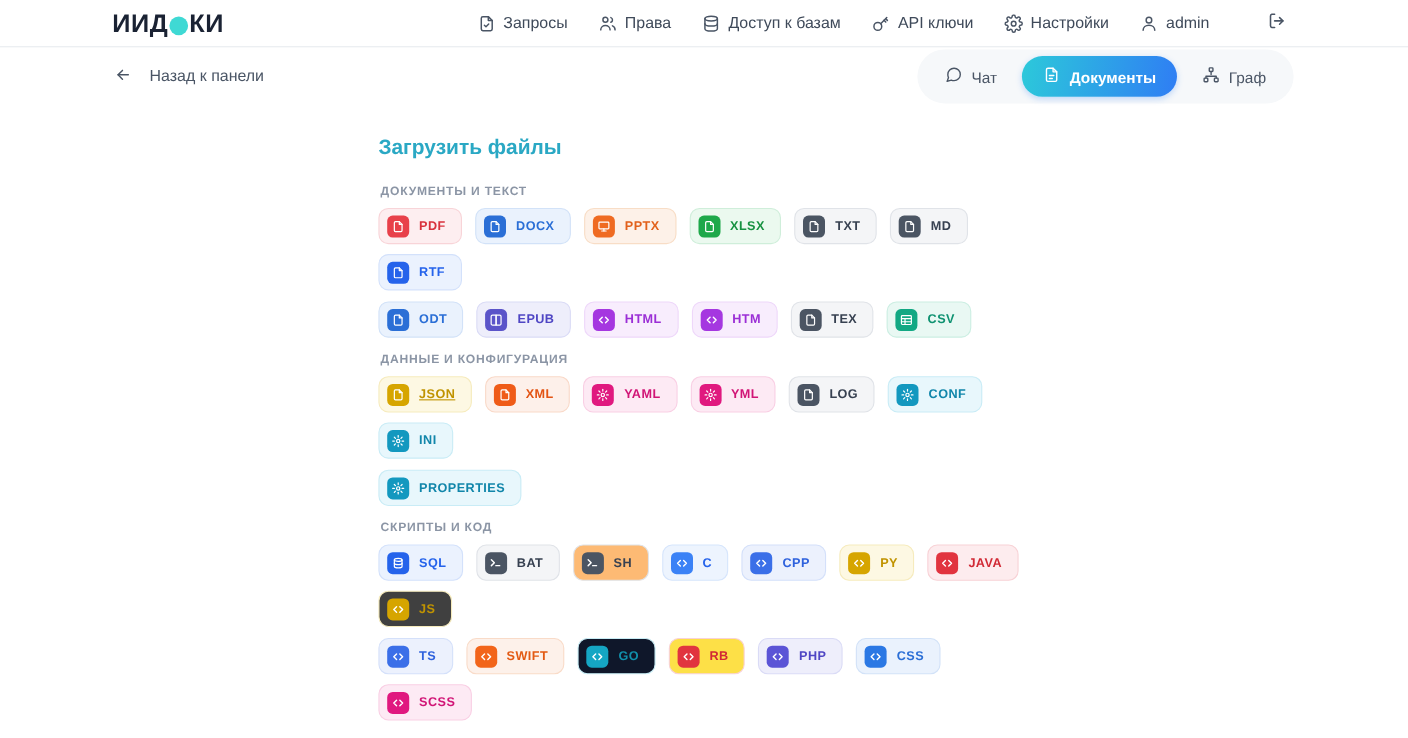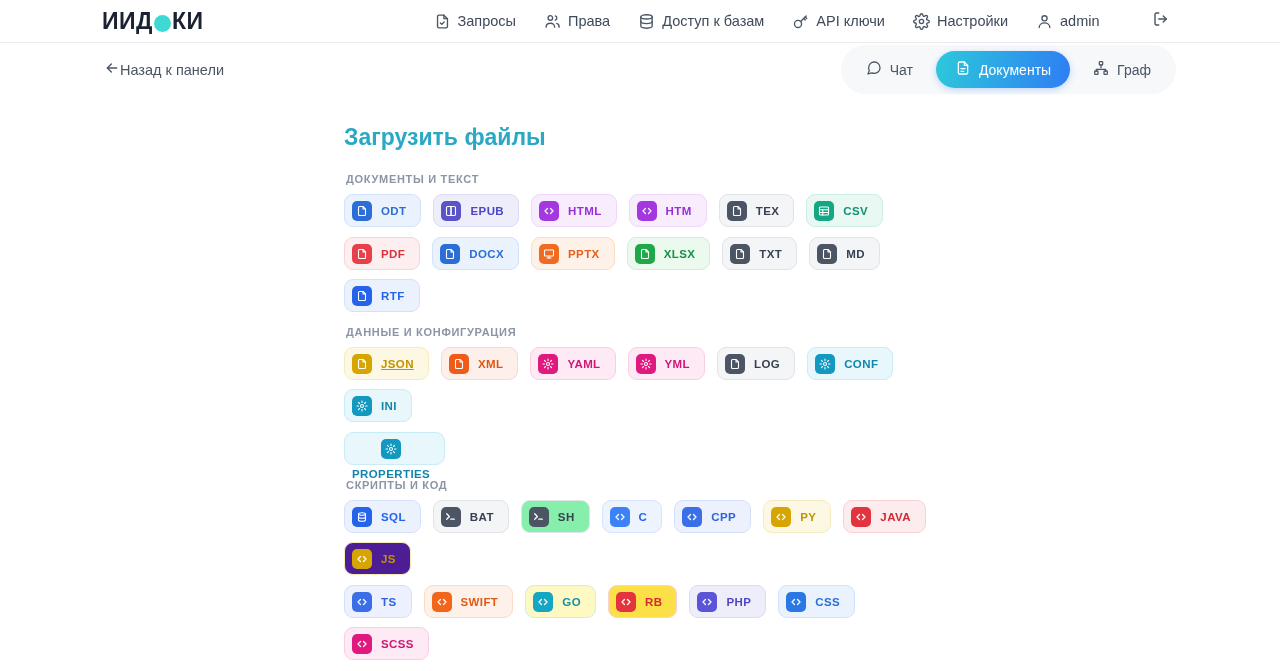--- a/index.html
+++ b/index.html
@@ -60,21 +60,21 @@
   .subbar {
     height: 53px;
     display: flex;
     align-items: center;
     justify-content: space-between;
     padding: 0 104px;
   }
   .back-link {
     display: flex;
     align-items: center;
-    gap: 0;
+    gap: 16px;
     font-size: 14.5px;
     color: #4a5565;
     cursor: pointer;
   }
   .segmented {
     display: flex;
     align-items: center;
     gap: 4px;
     background: #f6f8fa;
     border-radius: 26px;
@@ -87,28 +87,28 @@
     font-size: 14px;
     color: #4a5565;
     padding: 9px 19px;
     border-radius: 20px;
     cursor: pointer;
     white-space: nowrap;
   }
   .seg.active {
     background: linear-gradient(100deg, #2cc9da 0%, #2f7df4 100%);
     color: #ffffff;
-    font-weight: 400;
+    font-weight: 700;
     box-shadow: 0 2px 6px rgba(47,125,244,.28);
   }
 
   
   .main { padding: 28px 0 0 344px; }
   .page-title {
-    font-size: 23px;
+    font-size: 19px;
     font-weight: 600;
     color: #2aa8c4;
     margin-bottom: 22px;
   }
   .subtitle {
     font-size: 13.5px;
     color: #3c4658;
     font-weight: 500;
     margin-bottom: 18px;
   }
@@ -292,20 +292,86 @@
   </div>
 </div>
 
 <div class="main">
   <div class="page-title">Загрузить файлы</div>
 
   <div id="groups-host">
       <div class="group">
         <div class="cat-label">ДОКУМЕНТЫ И ТЕКСТ</div>
         <div class="chip-row">
+          <div class="chip" style="background: rgb(253, 238, 240); border-color: rgb(248, 212, 216);">
+            <span class="ic" style="background: rgb(232, 64, 74);">
+              <svg width="12" height="12" viewBox="0 0 24 24" fill="none" stroke="#fff" stroke-width="2.2" stroke-linecap="round" stroke-linejoin="round">
+                <path d="M14 3H7a2 2 0 0 0-2 2v14a2 2 0 0 0 2 2h10a2 2 0 0 0 2-2V8z"></path>
+                <path d="M14 3v5h5"></path>
+              </svg>
+            </span>
+            <span class="lbl" style="color: rgb(217, 50, 61);">PDF</span>
+          </div>
+          <div class="chip" style="background: rgb(234, 242, 253); border-color: rgb(210, 226, 248);">
+            <span class="ic" style="background: rgb(43, 111, 214);">
+              <svg width="12" height="12" viewBox="0 0 24 24" fill="none" stroke="#fff" stroke-width="2.2" stroke-linecap="round" stroke-linejoin="round">
+                <path d="M14 3H7a2 2 0 0 0-2 2v14a2 2 0 0 0 2 2h10a2 2 0 0 0 2-2V8z"></path>
+                <path d="M14 3v5h5"></path>
+              </svg>
+            </span>
+            <span class="lbl" style="color: rgb(43, 111, 214);">DOCX</span>
+          </div>
+          <div class="chip" style="background: rgb(253, 241, 232); border-color: rgb(248, 221, 198);">
+            <span class="ic" style="background: rgb(239, 107, 34);">
+              <svg width="12" height="12" viewBox="0 0 24 24" fill="none" stroke="#fff" stroke-width="2.2" stroke-linecap="round" stroke-linejoin="round">
+                <rect x="3" y="4" width="18" height="12" rx="1.6"></rect>
+                <path d="M12 16v4"></path>
+                <path d="M8 20h8"></path>
+              </svg>
+            </span>
+            <span class="lbl" style="color: rgb(226, 97, 28);">PPTX</span>
+          </div>
+          <div class="chip" style="background: rgb(235, 249, 239); border-color: rgb(207, 238, 218);">
+            <span class="ic" style="background: rgb(30, 168, 74);">
+              <svg width="12" height="12" viewBox="0 0 24 24" fill="none" stroke="#fff" stroke-width="2.2" stroke-linecap="round" stroke-linejoin="round">
+                <path d="M14 3H7a2 2 0 0 0-2 2v14a2 2 0 0 0 2 2h10a2 2 0 0 0 2-2V8z"></path>
+                <path d="M14 3v5h5"></path>
+              </svg>
+            </span>
+            <span class="lbl" style="color: rgb(23, 146, 65);">XLSX</span>
+          </div>
+          <div class="chip" style="background: rgb(244, 245, 247); border-color: rgb(224, 227, 232);">
+            <span class="ic" style="background: rgb(75, 85, 99);">
+              <svg width="12" height="12" viewBox="0 0 24 24" fill="none" stroke="#fff" stroke-width="2.2" stroke-linecap="round" stroke-linejoin="round">
+                <path d="M14 3H7a2 2 0 0 0-2 2v14a2 2 0 0 0 2 2h10a2 2 0 0 0 2-2V8z"></path>
+                <path d="M14 3v5h5"></path>
+              </svg>
+            </span>
+            <span class="lbl" style="color: rgb(55, 65, 81);">TXT</span>
+          </div>
+          <div class="chip" style="background: rgb(244, 245, 247); border-color: rgb(224, 227, 232);">
+            <span class="ic" style="background: rgb(75, 85, 99);">
+              <svg width="12" height="12" viewBox="0 0 24 24" fill="none" stroke="#fff" stroke-width="2.2" stroke-linecap="round" stroke-linejoin="round">
+                <path d="M14 3H7a2 2 0 0 0-2 2v14a2 2 0 0 0 2 2h10a2 2 0 0 0 2-2V8z"></path>
+                <path d="M14 3v5h5"></path>
+              </svg>
+            </span>
+            <span class="lbl" style="color: rgb(55, 65, 81);">MD</span>
+          </div>
+          <div class="chip" style="background: rgb(235, 242, 254); border-color: rgb(211, 225, 251);">
+            <span class="ic" style="background: rgb(37, 99, 235);">
+              <svg width="12" height="12" viewBox="0 0 24 24" fill="none" stroke="#fff" stroke-width="2.2" stroke-linecap="round" stroke-linejoin="round">
+                <path d="M14 3H7a2 2 0 0 0-2 2v14a2 2 0 0 0 2 2h10a2 2 0 0 0 2-2V8z"></path>
+                <path d="M14 3v5h5"></path>
+              </svg>
+            </span>
+            <span class="lbl" style="color: rgb(37, 99, 235);">RTF</span>
+          </div>
+        </div>
+        <div class="chip-row">
           <div class="chip" style="background: rgb(234, 242, 253); border-color: rgb(210, 226, 248);">
             <span class="ic" style="background: rgb(43, 111, 214);">
               <svg width="12" height="12" viewBox="0 0 24 24" fill="none" stroke="#fff" stroke-width="2.2" stroke-linecap="round" stroke-linejoin="round">
                 <path d="M14 3H7a2 2 0 0 0-2 2v14a2 2 0 0 0 2 2h10a2 2 0 0 0 2-2V8z"></path>
                 <path d="M14 3v5h5"></path>
               </svg>
             </span>
             <span class="lbl" style="color: rgb(43, 111, 214);">ODT</span>
           </div>
           <div class="chip" style="background: rgb(238, 238, 251); border-color: rgb(218, 219, 246);">
@@ -347,86 +413,20 @@
           <div class="chip" style="background: rgb(233, 248, 243); border-color: rgb(203, 238, 226);">
             <span class="ic" style="background: rgb(18, 168, 131);">
               <svg width="12" height="12" viewBox="0 0 24 24" fill="none" stroke="#fff" stroke-width="2.2" stroke-linecap="round" stroke-linejoin="round">
                 <rect x="3" y="4" width="18" height="16" rx="1.6"></rect>
                 <path d="M3 9.5h18"></path>
                 <path d="M3 15h18"></path>
                 <path d="M9.5 9.5V20"></path>
               </svg>
             </span>
             <span class="lbl" style="color: rgb(15, 146, 113);">CSV</span>
-          </div>
-        </div>
-        <div class="chip-row">
-          <div class="chip" style="background: rgb(253, 238, 240); border-color: rgb(248, 212, 216);">
-            <span class="ic" style="background: rgb(232, 64, 74);">
-              <svg width="12" height="12" viewBox="0 0 24 24" fill="none" stroke="#fff" stroke-width="2.2" stroke-linecap="round" stroke-linejoin="round">
-                <path d="M14 3H7a2 2 0 0 0-2 2v14a2 2 0 0 0 2 2h10a2 2 0 0 0 2-2V8z"></path>
-                <path d="M14 3v5h5"></path>
-              </svg>
-            </span>
-            <span class="lbl" style="color: rgb(217, 50, 61);">PDF</span>
-          </div>
-          <div class="chip" style="background: rgb(234, 242, 253); border-color: rgb(210, 226, 248);">
-            <span class="ic" style="background: rgb(43, 111, 214);">
-              <svg width="12" height="12" viewBox="0 0 24 24" fill="none" stroke="#fff" stroke-width="2.2" stroke-linecap="round" stroke-linejoin="round">
-                <path d="M14 3H7a2 2 0 0 0-2 2v14a2 2 0 0 0 2 2h10a2 2 0 0 0 2-2V8z"></path>
-                <path d="M14 3v5h5"></path>
-              </svg>
-            </span>
-            <span class="lbl" style="color: rgb(43, 111, 214);">DOCX</span>
-          </div>
-          <div class="chip" style="background: rgb(253, 241, 232); border-color: rgb(248, 221, 198);">
-            <span class="ic" style="background: rgb(239, 107, 34);">
-              <svg width="12" height="12" viewBox="0 0 24 24" fill="none" stroke="#fff" stroke-width="2.2" stroke-linecap="round" stroke-linejoin="round">
-                <rect x="3" y="4" width="18" height="12" rx="1.6"></rect>
-                <path d="M12 16v4"></path>
-                <path d="M8 20h8"></path>
-              </svg>
-            </span>
-            <span class="lbl" style="color: rgb(226, 97, 28);">PPTX</span>
-          </div>
-          <div class="chip" style="background: rgb(235, 249, 239); border-color: rgb(207, 238, 218);">
-            <span class="ic" style="background: rgb(30, 168, 74);">
-              <svg width="12" height="12" viewBox="0 0 24 24" fill="none" stroke="#fff" stroke-width="2.2" stroke-linecap="round" stroke-linejoin="round">
-                <path d="M14 3H7a2 2 0 0 0-2 2v14a2 2 0 0 0 2 2h10a2 2 0 0 0 2-2V8z"></path>
-                <path d="M14 3v5h5"></path>
-              </svg>
-            </span>
-            <span class="lbl" style="color: rgb(23, 146, 65);">XLSX</span>
-          </div>
-          <div class="chip" style="background: rgb(244, 245, 247); border-color: rgb(224, 227, 232);">
-            <span class="ic" style="background: rgb(75, 85, 99);">
-              <svg width="12" height="12" viewBox="0 0 24 24" fill="none" stroke="#fff" stroke-width="2.2" stroke-linecap="round" stroke-linejoin="round">
-                <path d="M14 3H7a2 2 0 0 0-2 2v14a2 2 0 0 0 2 2h10a2 2 0 0 0 2-2V8z"></path>
-                <path d="M14 3v5h5"></path>
-              </svg>
-            </span>
-            <span class="lbl" style="color: rgb(55, 65, 81);">TXT</span>
-          </div>
-          <div class="chip" style="background: rgb(244, 245, 247); border-color: rgb(224, 227, 232);">
-            <span class="ic" style="background: rgb(75, 85, 99);">
-              <svg width="12" height="12" viewBox="0 0 24 24" fill="none" stroke="#fff" stroke-width="2.2" stroke-linecap="round" stroke-linejoin="round">
-                <path d="M14 3H7a2 2 0 0 0-2 2v14a2 2 0 0 0 2 2h10a2 2 0 0 0 2-2V8z"></path>
-                <path d="M14 3v5h5"></path>
-              </svg>
-            </span>
-            <span class="lbl" style="color: rgb(55, 65, 81);">MD</span>
-          </div>
-          <div class="chip" style="background: rgb(235, 242, 254); border-color: rgb(211, 225, 251);">
-            <span class="ic" style="background: rgb(37, 99, 235);">
-              <svg width="12" height="12" viewBox="0 0 24 24" fill="none" stroke="#fff" stroke-width="2.2" stroke-linecap="round" stroke-linejoin="round">
-                <path d="M14 3H7a2 2 0 0 0-2 2v14a2 2 0 0 0 2 2h10a2 2 0 0 0 2-2V8z"></path>
-                <path d="M14 3v5h5"></path>
-              </svg>
-            </span>
-            <span class="lbl" style="color: rgb(37, 99, 235);">RTF</span>
           </div>
         </div>
       </div>
       <div class="group">
         <div class="cat-label">ДАННЫЕ И КОНФИГУРАЦИЯ</div>
         <div class="chip-row">
           <div class="chip" style="background: rgb(253, 248, 227); border-color: rgb(246, 235, 189);">
             <span class="ic" style="background: rgb(214, 165, 0);">
               <svg width="12" height="12" viewBox="0 0 24 24" fill="none" stroke="#fff" stroke-width="2.2" stroke-linecap="round" stroke-linejoin="round">
                 <path d="M14 3H7a2 2 0 0 0-2 2v14a2 2 0 0 0 2 2h10a2 2 0 0 0 2-2V8z"></path>
@@ -512,21 +512,21 @@
                 <path d="M4.9 4.9 7 7"></path>
                 <path d="M17 17l2.1 2.1"></path>
                 <path d="M19.1 4.9 17 7"></path>
                 <path d="M7 17l-2.1 2.1"></path>
               </svg>
             </span>
             <span class="lbl" style="color: rgb(17, 134, 170);">INI</span>
           </div>
         </div>
         <div class="chip-row">
-          <div class="chip" style="background: rgb(232, 247, 252); border-color: rgb(201, 236, 246); flex-direction: column;">
+          <div class="chip" style="background: rgb(232, 247, 252); border-color: rgb(201, 236, 246);">
             <span class="ic" style="background: rgb(19, 152, 191);">
               <svg width="12" height="12" viewBox="0 0 24 24" fill="none" stroke="#fff" stroke-width="2.2" stroke-linecap="round" stroke-linejoin="round">
                 <circle cx="12" cy="12" r="3"></circle>
                 <path d="M12 2v3"></path>
                 <path d="M12 19v3"></path>
                 <path d="M2 12h3"></path>
                 <path d="M19 12h3"></path>
                 <path d="M4.9 4.9 7 7"></path>
                 <path d="M17 17l2.1 2.1"></path>
                 <path d="M19.1 4.9 17 7"></path>
@@ -552,21 +552,21 @@
           </div>
           <div class="chip" style="background: rgb(244, 245, 247); border-color: rgb(224, 227, 232);">
             <span class="ic" style="background: rgb(75, 85, 99);">
               <svg width="13" height="13" viewBox="0 0 24 24" fill="none" stroke="#fff" stroke-width="2.4" stroke-linecap="round" stroke-linejoin="round">
                 <path d="M5 7l5 5-5 5"></path>
                 <path d="M12.5 17H19"></path>
               </svg>
             </span>
             <span class="lbl" style="color: rgb(55, 65, 81);">BAT</span>
           </div>
-          <div class="chip" style="background: #86efac; border-color: rgb(224, 227, 232);">
+          <div class="chip" style="background: #fdba74; border-color: rgb(224, 227, 232);">
             <span class="ic" style="background: rgb(75, 85, 99);">
               <svg width="13" height="13" viewBox="0 0 24 24" fill="none" stroke="#fff" stroke-width="2.4" stroke-linecap="round" stroke-linejoin="round">
                 <path d="M5 7l5 5-5 5"></path>
                 <path d="M12.5 17H19"></path>
               </svg>
             </span>
             <span class="lbl" style="color: rgb(55, 65, 81);">SH</span>
           </div>
           <div class="chip" style="background: rgb(237, 244, 254); border-color: rgb(214, 229, 252);">
             <span class="ic" style="background: rgb(59, 130, 246);">
@@ -597,21 +597,21 @@
           </div>
           <div class="chip" style="background: rgb(253, 236, 238); border-color: rgb(248, 210, 214);">
             <span class="ic" style="background: rgb(225, 52, 63);">
               <svg width="12" height="12" viewBox="0 0 24 24" fill="none" stroke="#fff" stroke-width="2.6" stroke-linecap="round" stroke-linejoin="round">
                 <path d="M9 17l-5-5 5-5"></path>
                 <path d="M15 7l5 5-5 5"></path>
               </svg>
             </span>
             <span class="lbl" style="color: rgb(209, 42, 53);">JAVA</span>
           </div>
-          <div class="chip" style="background: #4c1d95; border-color: rgb(246, 235, 189);">
+          <div class="chip" style="background: #404040; border-color: rgb(246, 235, 189);">
             <span class="ic" style="background: rgb(214, 165, 0);">
               <svg width="12" height="12" viewBox="0 0 24 24" fill="none" stroke="#fff" stroke-width="2.6" stroke-linecap="round" stroke-linejoin="round">
                 <path d="M9 17l-5-5 5-5"></path>
                 <path d="M15 7l5 5-5 5"></path>
               </svg>
             </span>
             <span class="lbl" style="color: rgb(192, 147, 0);">JS</span>
           </div>
         </div>
         <div class="chip-row">
@@ -626,21 +626,21 @@
           </div>
           <div class="chip" style="background: rgb(253, 241, 234); border-color: rgb(249, 219, 200);">
             <span class="ic" style="background: rgb(242, 101, 26);">
               <svg width="12" height="12" viewBox="0 0 24 24" fill="none" stroke="#fff" stroke-width="2.6" stroke-linecap="round" stroke-linejoin="round">
                 <path d="M9 17l-5-5 5-5"></path>
                 <path d="M15 7l5 5-5 5"></path>
               </svg>
             </span>
             <span class="lbl" style="color: rgb(227, 90, 19); text-align: center;">SWIFT</span>
           </div>
-          <div class="chip" style="background: #fef9c3; border-color: rgb(201, 237, 245);">
+          <div class="chip" style="background: #0f172a; border-color: rgb(201, 237, 245);">
             <span class="ic" style="background: rgb(21, 166, 196);">
               <svg width="12" height="12" viewBox="0 0 24 24" fill="none" stroke="#fff" stroke-width="2.6" stroke-linecap="round" stroke-linejoin="round">
                 <path d="M9 17l-5-5 5-5"></path>
                 <path d="M15 7l5 5-5 5"></path>
               </svg>
             </span>
             <span class="lbl" style="color: rgb(17, 144, 171);">GO</span>
           </div>
           <div class="chip" style="background: #fde047; border-color: rgb(248, 210, 214);">
             <span class="ic" style="background: rgb(225, 52, 63);">

